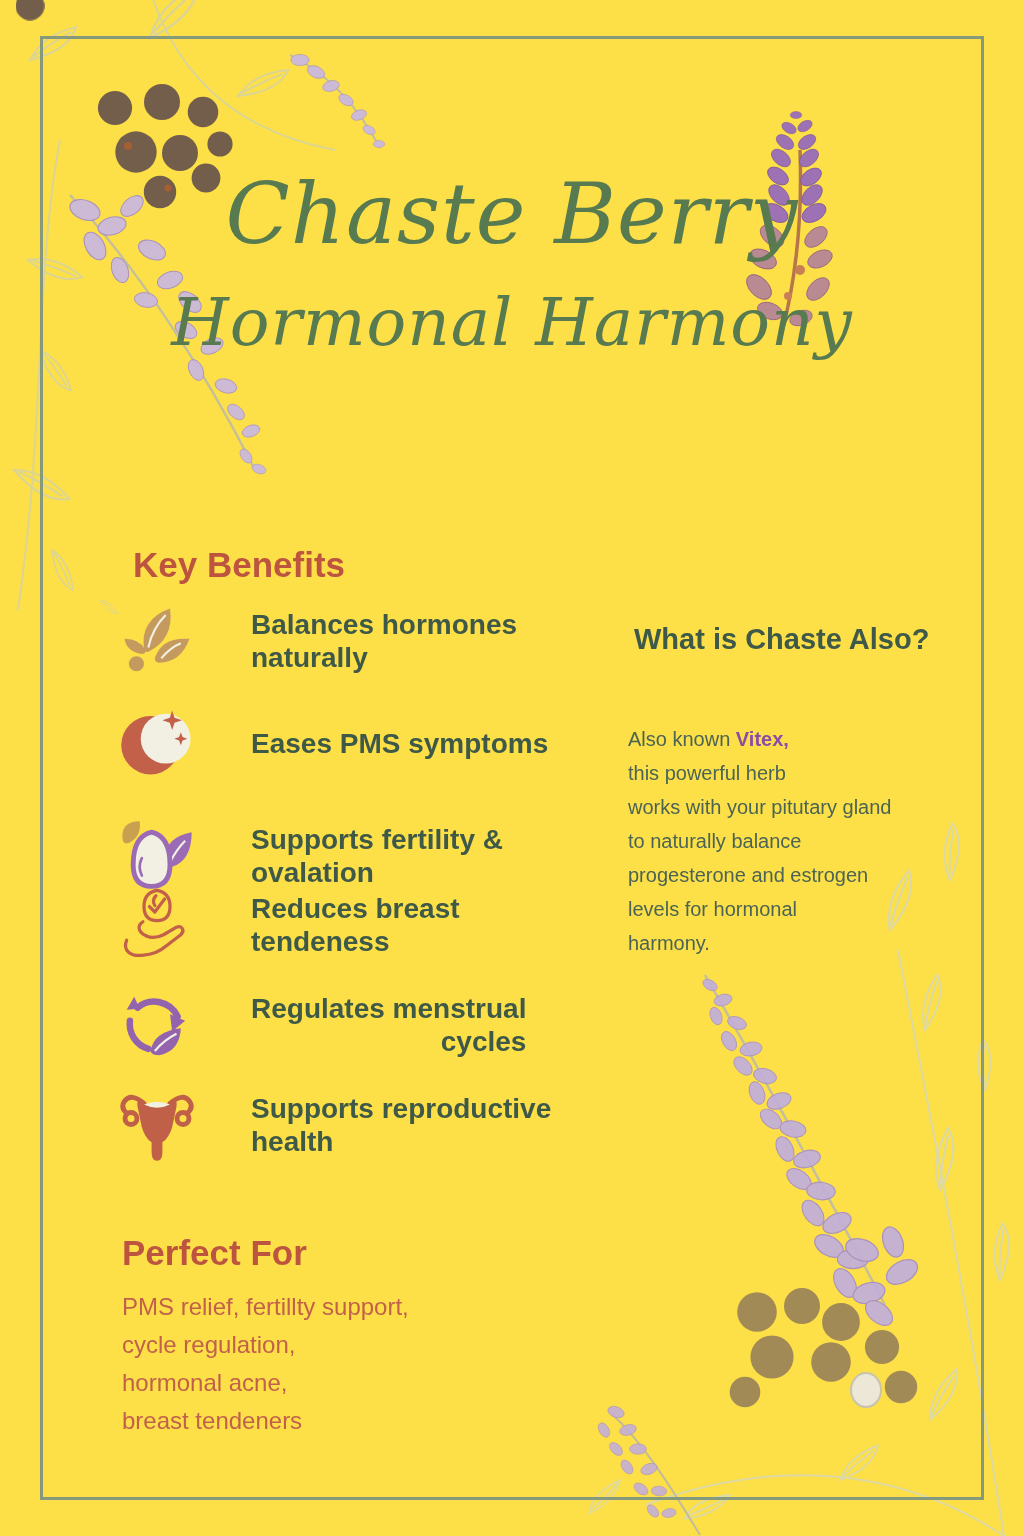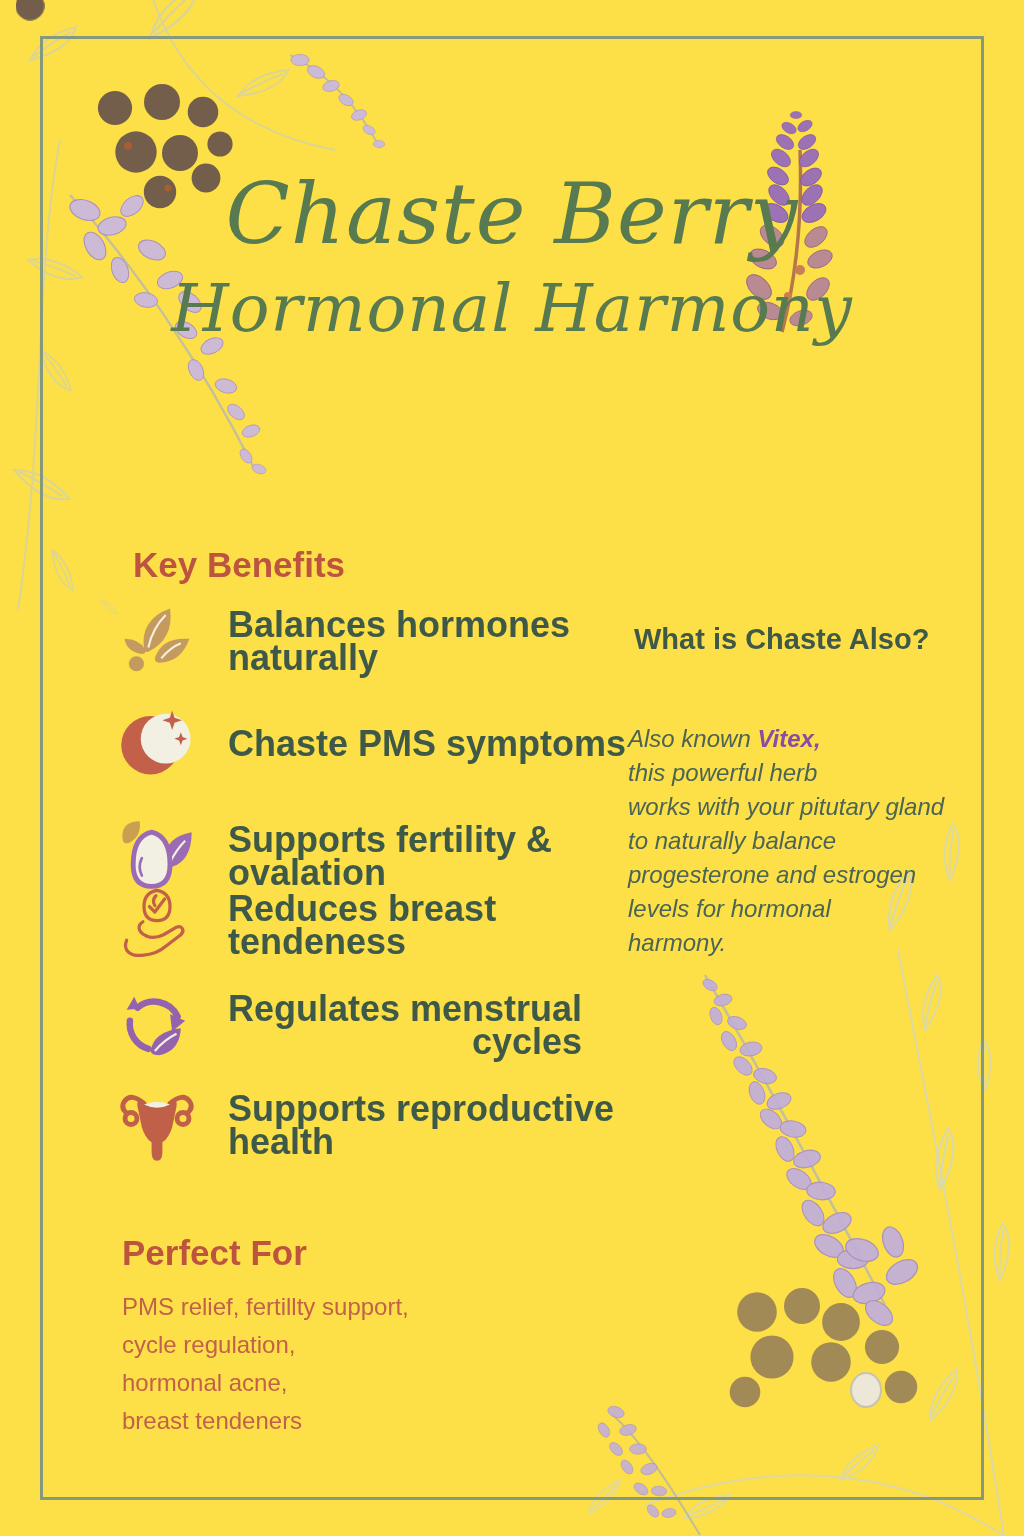--- a/index.html
+++ b/index.html
@@ -13,37 +13,37 @@
     border:3px solid #87997c;pointer-events:none;
   }
   .decor{position:absolute;left:0;top:0;width:1024px;height:1536px;}
   .titleblock{position:absolute;left:0;top:170px;width:1024px;text-align:center;z-index:3;}
   .title{
     font-family:"DejaVu Serif", serif;font-style:italic;font-weight:500;
     font-size:84px;color:#587a50;line-height:1.05;letter-spacing:1px;
   }
   .subtitle{
     font-family:"DejaVu Serif", serif;font-style:italic;font-weight:500;
-    font-size:66px;color:#587a50;margin-top:12px;letter-spacing:1px;
+    font-size:66px;color:#587a50;margin-top:26px;letter-spacing:1px;
   }
   .section-heading{
     position:absolute;font-size:35px;font-weight:bold;color:#bd5440;z-index:3;
   }
   .benefit-row{position:absolute;display:flex;align-items:center;z-index:3;}
   .benefit-icon{width:78px;height:78px;flex:0 0 78px;margin-right:32px;}
   .benefit-text{
-    font-size:36px;font-weight:bold;color:#3f5949;line-height:33px;white-space:pre;
+    font-size:28px;font-weight:bold;color:#3f5949;line-height:33px;white-space:pre;margin-left:23px;
   }
   .about-heading{
     position:absolute;left:634px;top:623px;font-size:29px;font-weight:bold;
     color:#3f5949;z-index:3;
   }
   .about-para{
-    position:absolute;left:628px;top:722px;width:366px;font-size:24px;
-    color:#4b6455;line-height:34px;white-space:pre;z-index:3;font-style:italic;
+    position:absolute;left:628px;top:722px;width:366px;font-size:20px;
+    color:#4b6455;line-height:34px;white-space:pre;z-index:3;
   }
   .vitex{font-weight:bold;color:#8a4da6;}
   .pf-body{
     position:absolute;left:122px;top:1288px;font-size:24px;color:#c2614b;
     line-height:38px;white-space:pre;z-index:3;
   }
 </style>
 </head>
 <body>
 
@@ -251,21 +251,21 @@
 naturally</div>
   </div>
 
   <div class="benefit-row" style="left:118px;top:704px;">
     <svg class="benefit-icon" viewBox="0 0 72 72">
       <circle cx="30" cy="38" r="27" fill="#c2604a"></circle>
       <circle cx="44" cy="32" r="23" fill="#f2efe3"></circle>
       <path d="M50,6 L52.2,12.8 L59,15 L52.2,17.2 L50,24 L47.8,17.2 L41,15 L47.8,12.8 Z" fill="#c2604a"></path>
       <path d="M58,26 L59.6,30.4 L64,32 L59.6,33.6 L58,38 L56.4,33.6 L52,32 L56.4,30.4 Z" fill="#c2604a"></path>
     </svg>
-    <div class="benefit-text">Chaste PMS symptoms</div>
+    <div class="benefit-text">Eases PMS symptoms</div>
   </div>
 
   <div class="benefit-row" style="left:118px;top:817px;">
     <svg class="benefit-icon" viewBox="0 0 72 72">
       <path d="M4,18 Q4,4 20,4 Q22,18 10,24 Q4,26 4,18 Z" fill="#c8a050"></path>
       <path d="M42,40 Q44,18 68,14 Q68,40 50,46 Q42,48 42,40 Z" fill="#9b6cb5"></path>
       <path d="M48,42 Q54,30 62,22" fill="none" stroke="#f2efe3" stroke-width="2"></path>
       <path d="M31,14 Q48,18 48,44 Q48,64 31,64 Q14,64 14,44 Q14,18 31,14 Z" fill="#f2efe3" stroke="#9b6cb5" stroke-width="4.5"></path>
       <path d="M22,54 Q18,46 22,38" fill="none" stroke="#9b6cb5" stroke-width="2.5" stroke-linecap="round"></path>
     </svg>

